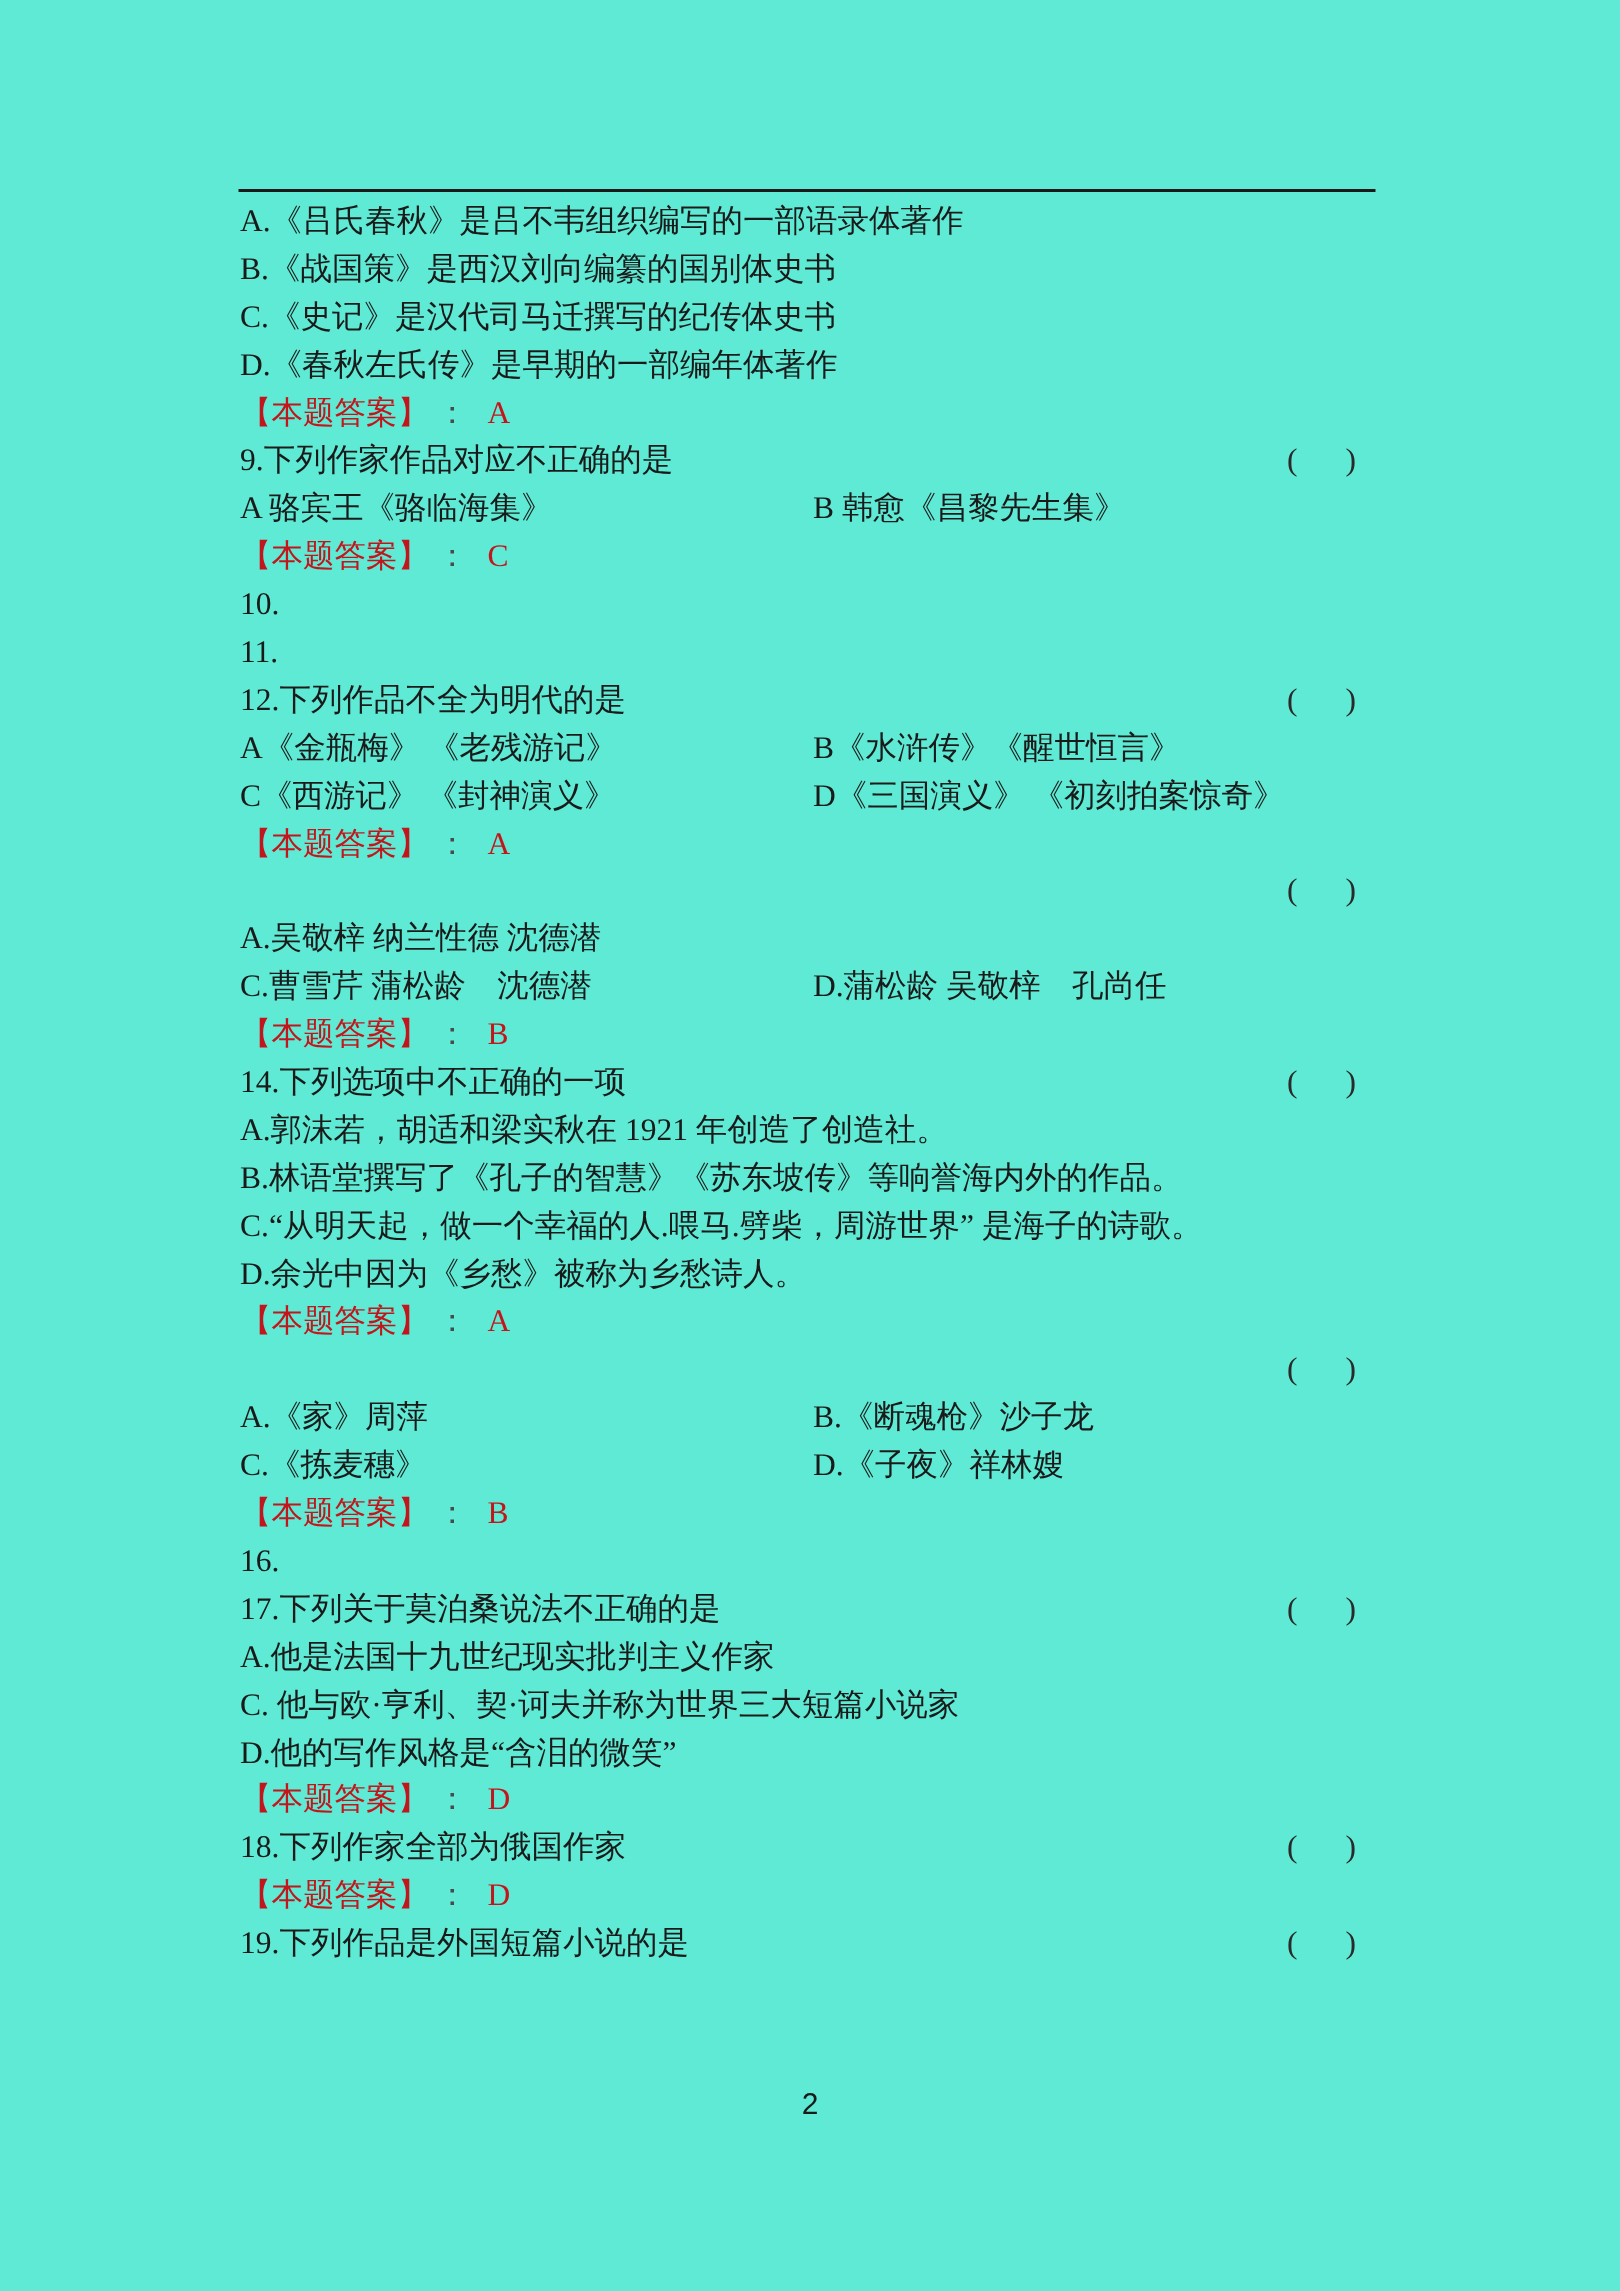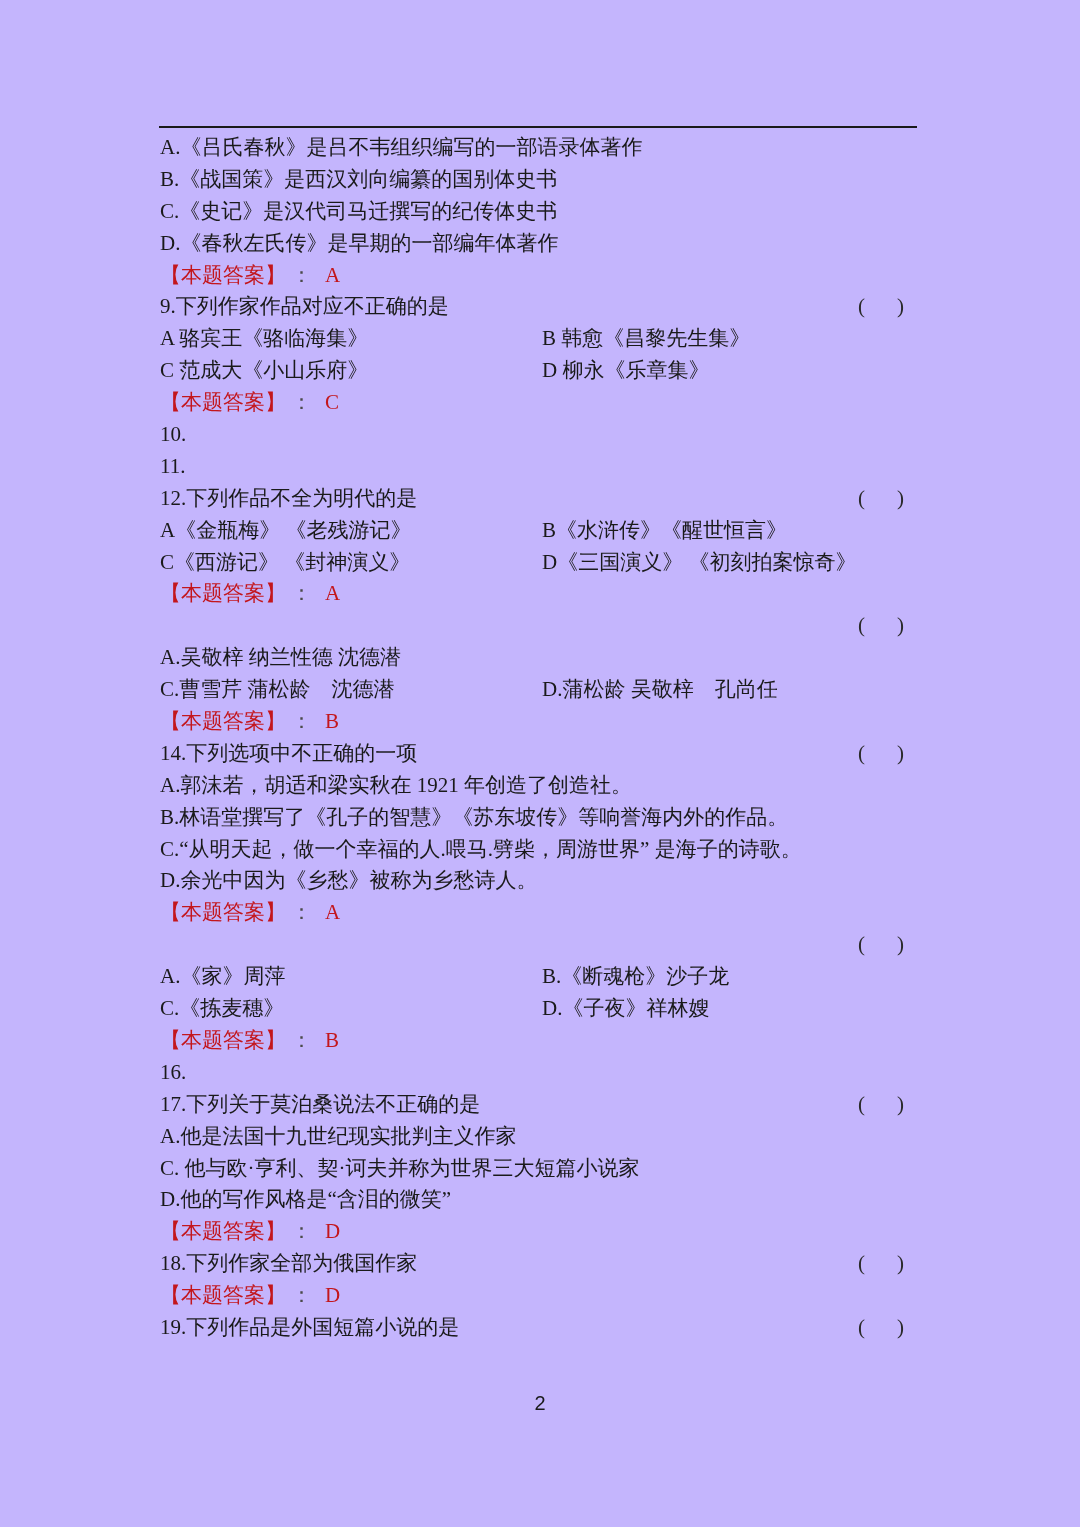--- a/index.html
+++ b/index.html
@@ -1,19 +1,19 @@
 <!DOCTYPE html>
 <html><head>
 <meta charset="utf-8">
 <style>
   html,body{margin:0;padding:0;background:#ffffff;}
   .page{
     position:relative;
     width:1080px;height:1527px;
-    background:#c4b5fd;
+    background:#5eead4;
     font-family:"Liberation Serif","DejaVu Serif",serif;
     color:#1a1a1a;
     overflow:hidden;
   }
   .rule{
     position:absolute;left:159px;top:126px;
     width:758px;height:2px;background:#1a1a1a;
   }
   .content{
     position:absolute;left:160px;top:132px;width:746px;
@@ -43,21 +43,20 @@
 <div class="page">
   <div class="rule"></div>
   <div class="content" id="content">
       <div class="row line"><span>A.《吕氏春秋》是吕不韦组织编写的一部语录体著作</span></div>
       <div class="row line"><span>B.《战国策》是西汉刘向编纂的国别体史书</span></div>
       <div class="row line"><span>C.《史记》是汉代司马迁撰写的纪传体史书</span></div>
       <div class="row line"><span>D.《春秋左氏传》是早期的一部编年体著作</span></div>
       <div class="row answer"><span>【本题答案】</span><span class="colon">：</span><span>A</span></div>
       <div class="row question"><span>9.下列作家作品对应不正确的是</span><span class="brackets"><span>(</span><span>)</span></span></div>
       <div class="row cols"><span>A 骆宾王《骆临海集》</span><span class="right-col">B 韩愈《昌黎先生集》</span></div>
-      <div class="row cols"><span>C 范成大《小山乐府》</span><span class="right-col">D 柳永《乐章集》</span></div>
       <div class="row answer"><span>【本题答案】</span><span class="colon">：</span><span>C</span></div>
       <div class="row line"><span>10.</span></div>
       <div class="row line"><span>11.</span></div>
       <div class="row question"><span>12.下列作品不全为明代的是</span><span class="brackets"><span>(</span><span>)</span></span></div>
       <div class="row cols"><span>A《金瓶梅》 《老残游记》</span><span class="right-col">B《水浒传》《醒世恒言》</span></div>
       <div class="row cols"><span>C《西游记》 《封神演义》</span><span class="right-col">D《三国演义》 《初刻拍案惊奇》</span></div>
       <div class="row answer"><span>【本题答案】</span><span class="colon">：</span><span>A</span></div>
       <div class="row question"><span class="brackets"><span>(</span><span>)</span></span></div>
       <div class="row cols"><span>A.吴敬梓 纳兰性德 沈德潜</span></div>
       <div class="row cols"><span>C.曹雪芹 蒲松龄　沈德潜</span><span class="right-col">D.蒲松龄 吴敬梓　孔尚任</span></div>

